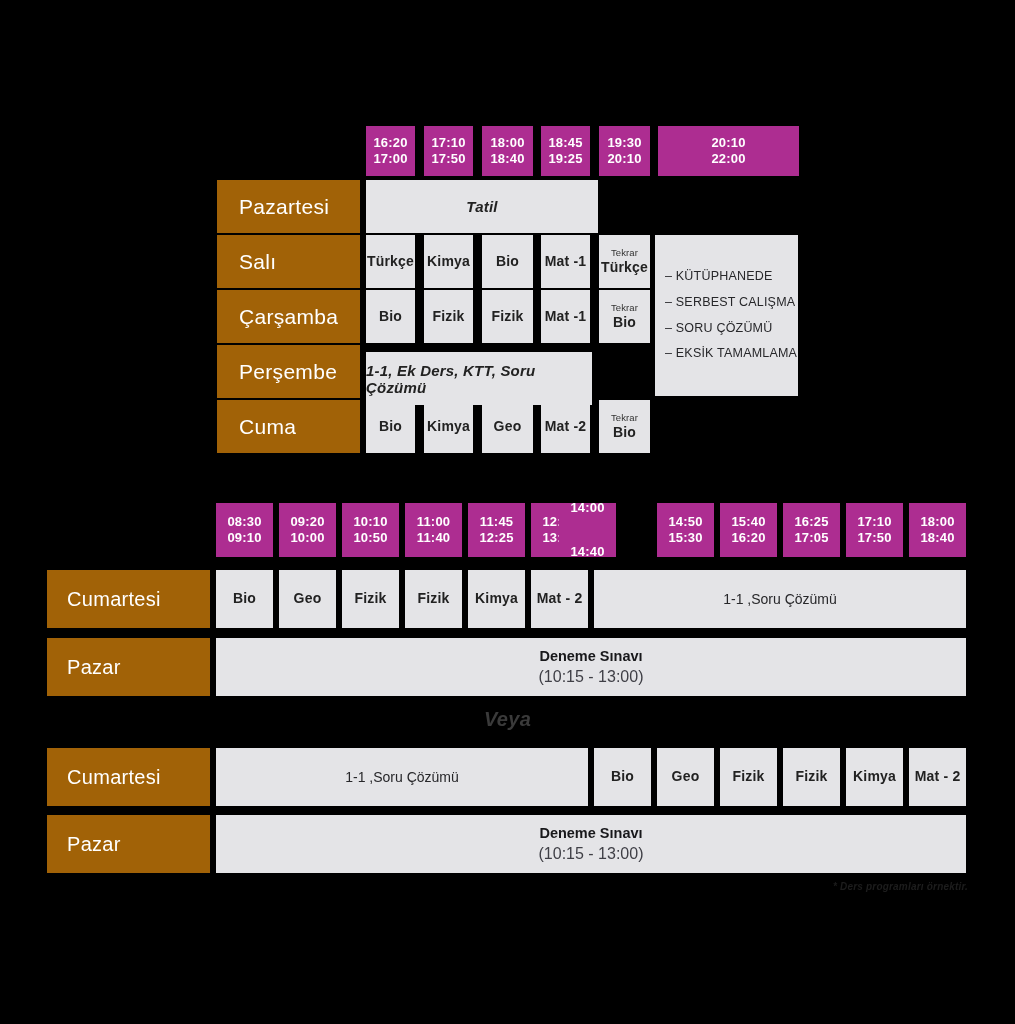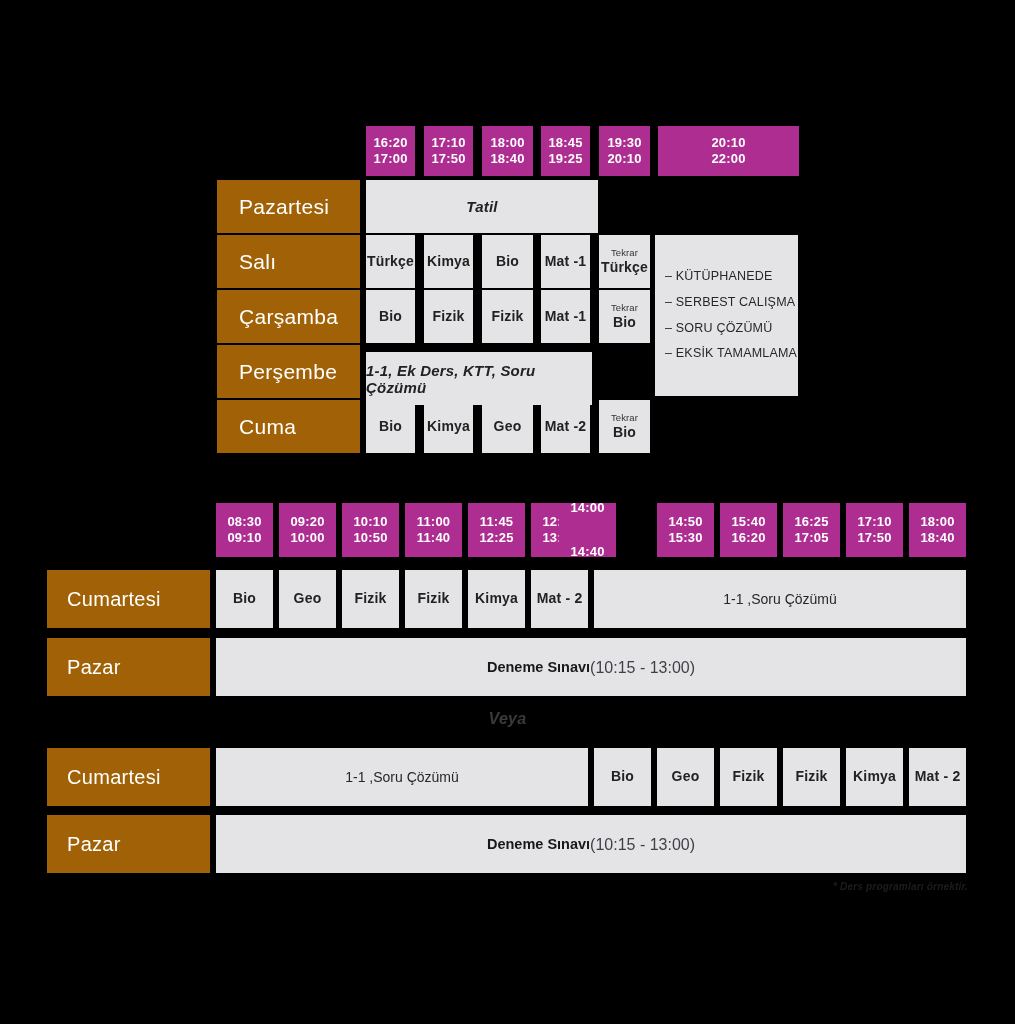--- a/index.html
+++ b/index.html
@@ -34,33 +34,33 @@
   .subj .tek{font-size:9.5px;font-weight:normal;color:#333;line-height:1.1;margin-bottom:1px;letter-spacing:.1px;}
   .subj .main{font-size:14px;font-weight:bold;line-height:1.1;}
 
   .merged{
     background:#E4E4E7;color:#222;
     display:flex;align-items:center;justify-content:center;
     font-size:15px;
   }
   .merged.ital{font-style:italic;font-weight:bold;font-size:15px;letter-spacing:.2px;}
   .merged.plain{font-weight:normal;font-size:14px;color:#27272a;}
-  .merged.exam{flex-direction:row;line-height:1.25;}
+  .merged.exam{flex-direction:column;line-height:1.25;}
   .merged.exam .t1{font-size:14.5px;font-weight:bold;color:#18181b;}
   .merged.exam .t2{font-size:16px;font-weight:normal;color:#3f3f46;margin-top:1px;}
 
   .libpanel{
     background:#E4E4E7;color:#27272a;
     display:flex;flex-direction:column;justify-content:center;
     padding-left:10px;font-size:12.5px;line-height:2.07;letter-spacing:.2px;
   }
   .libpanel div{white-space:nowrap;}
 
   .veya{
-    color:#3a3a3a;font-size:16px;font-weight:bold;font-style:italic;
+    color:#3a3a3a;font-size:20px;font-weight:bold;font-style:italic;
     display:flex;align-items:center;justify-content:center;letter-spacing:.3px;
   }
   .note{
     color:#1d1d1d;font-size:10px;font-weight:bold;font-style:italic;
     display:flex;align-items:center;justify-content:flex-end;letter-spacing:.2px;
   }
 </style>
 </head>
 <body>
 

